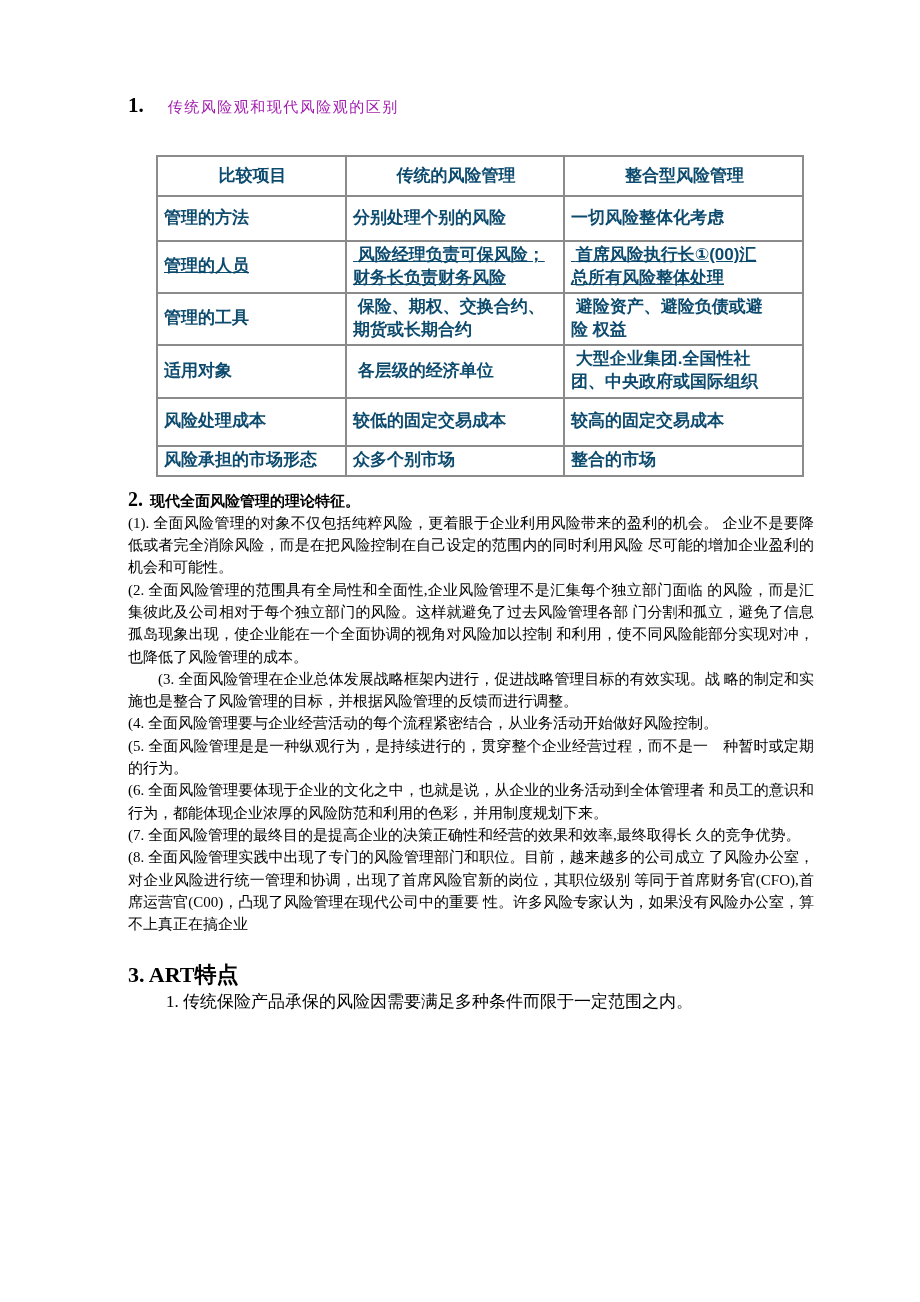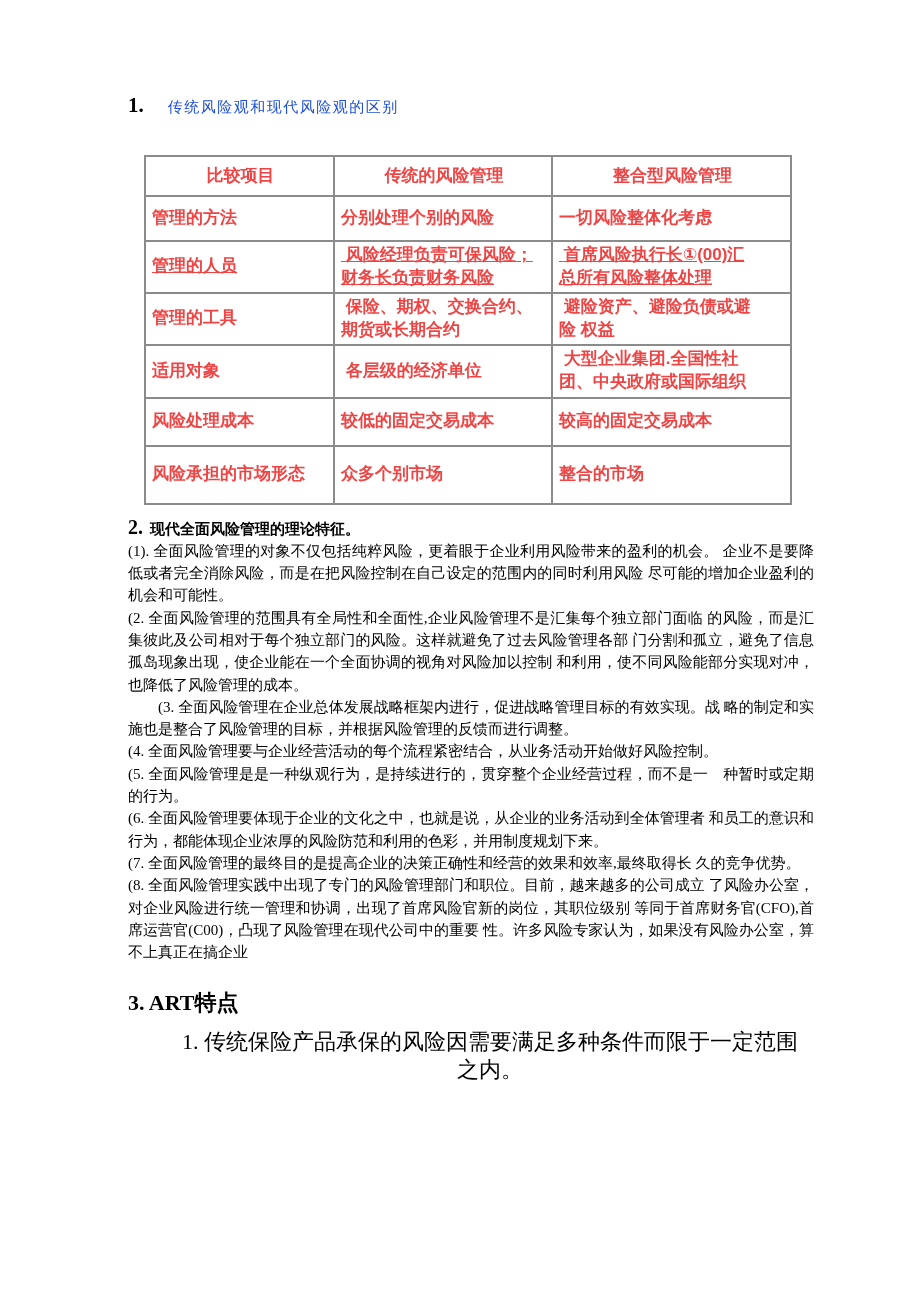--- a/index.html
+++ b/index.html
@@ -10,32 +10,32 @@
     box-sizing: border-box;
     padding: 94px 106px 0 128px;
     font-family: "Liberation Serif", "DejaVu Serif", serif;
     color: #000;
     overflow: hidden;
   }
 
   
   .h1-row { display:flex; align-items: baseline; height:22px; }
   .h1-num { font-size:21px; font-weight:bold; line-height:22px; }
-  .h1-title { font-size:15px; margin-left:24px; color:#1d4ed8; letter-spacing:1.5px; }
+  .h1-title { font-size:15px; margin-left:24px; color:#a21caf; letter-spacing:1.5px; }
 
   
   table.cmp {
-    margin: 39px 0 0 16px;
+    margin: 39px 0 0 28px;
     border-collapse: collapse;
     table-layout: fixed;
     width: 646px;
     font-family: "Liberation Sans", "DejaVu Sans", sans-serif;
     font-weight: bold;
     font-size: 17px;
-    color: #ef4444;
+    color: #0c4a6e;
   }
   table.cmp td {
     border: 2px solid #8b8b8b;
     vertical-align: middle;
     padding: 2px 4px 2px 6px;
     white-space: pre-wrap;
     line-height: 1.35;
     overflow: hidden;
   }
   table.cmp tr.hdr td { text-align:center; }
@@ -55,25 +55,24 @@
   
   .s3-head { margin-top:26px; font-size:22px; font-weight:bold; line-height:27px; }
   .s3-para {
     margin:16px 0 0 0;
     font-size:19px;
     line-height:28px;
     text-indent:2em;
     text-align: justify;
   }
   .s3-item {
-    margin:12px;
+    margin:0;
     padding-left:38px;
-    font-size:22px;
+    font-size:17px;
     line-height:28px;
-    text-align:center;
   }
 </style>
 </head>
 <body>
 
 <div class="page">
 
   <div class="h1-row">
     <span class="h1-num">1.</span>
     <span class="h1-title">传统风险观和现代风险观的区别</span>
@@ -114,21 +113,21 @@
       <td>适用对象</td>
       <td> 各层级的经济单位</td>
       <td> 大型企业集团.全国性社
 团、中央政府或国际组织</td>
     </tr>
     <tr style="height:48px;">
       <td>风险处理成本</td>
       <td>较低的固定交易成本</td>
       <td>较高的固定交易成本</td>
     </tr>
-    <tr style="height:58px;">
+    <tr style="height:30px;">
       <td>风险承担的市场形态</td>
       <td>众多个别市场</td>
       <td>整合的市场</td>
     </tr>
   </tbody>
     </table>
 
   <div class="s2-head">
     <span class="s2-num">2.</span>
     <span class="s2-title">现代全面风险管理的理论特征。</span>

